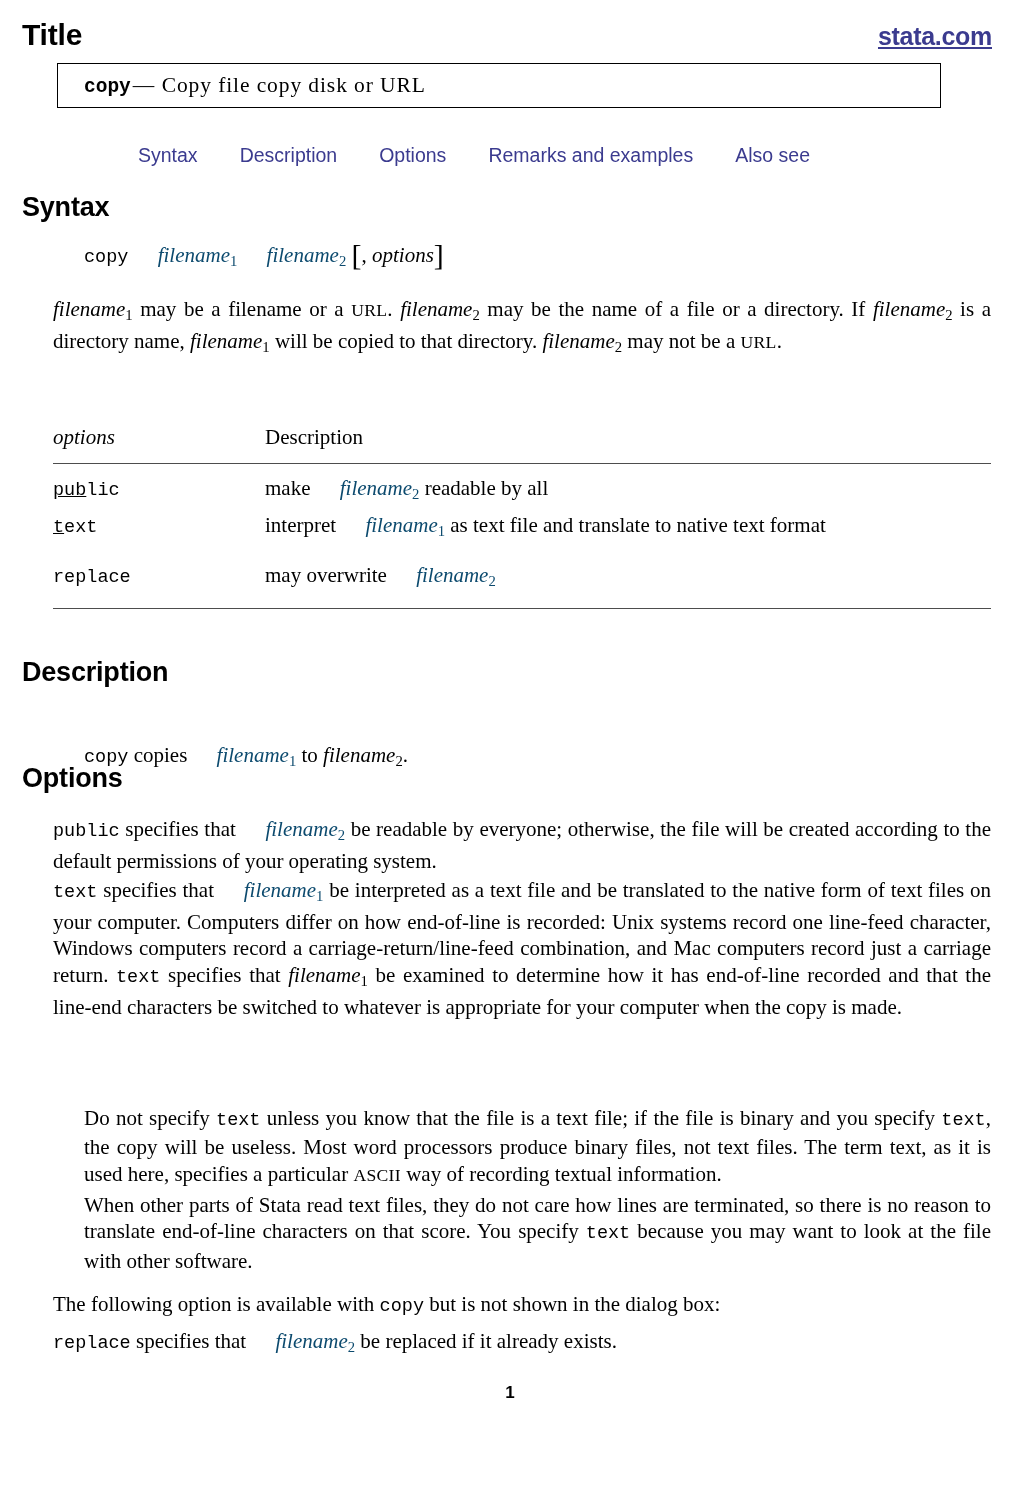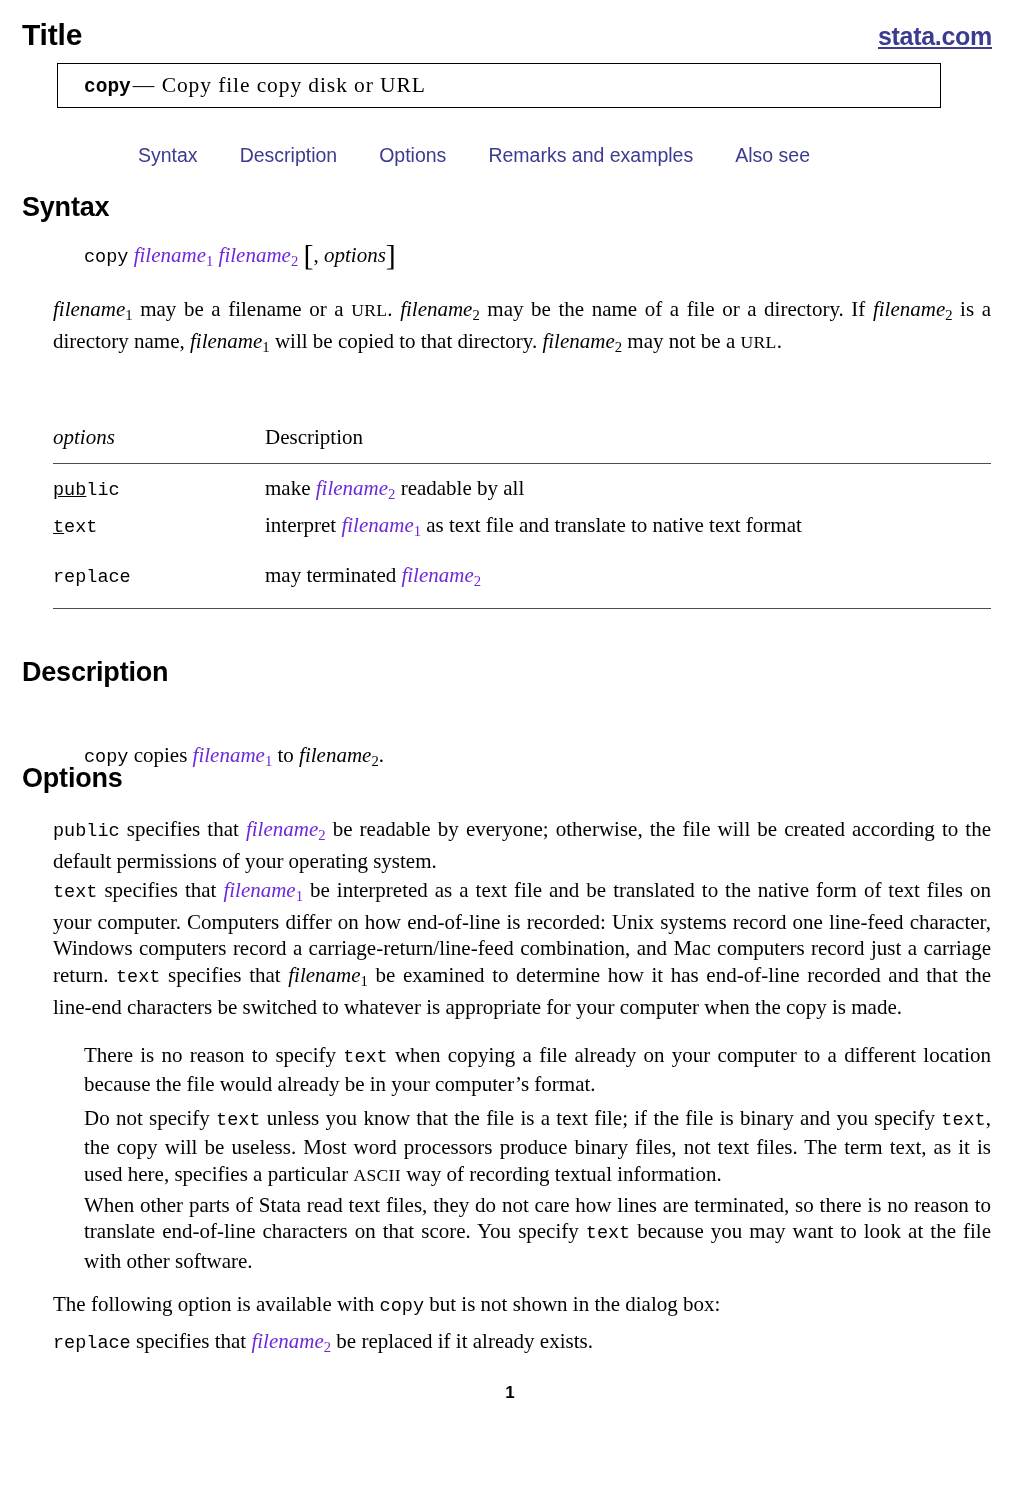--- a/index.html
+++ b/index.html
@@ -113,22 +113,23 @@
     text-justify: inter-word;
   }
   .blk.nojust { text-align: left; }
 
   .mono {
     font-family: "Liberation Mono", "DejaVu Sans Mono", monospace;
     font-size: 18.5px;
   }
   .it { font-style: italic; }
   .lnk {
-    color: #6d28d9;
+    color: #0c4a6e;
     font-style: italic;
+    margin-left: 24px;
   }
   sub {
     font-size: 0.70em;
     vertical-align: -0.25em;
     font-style: normal;
   }
   .sc {
     font-size: 0.84em;
     letter-spacing: 0.3px;
   }
@@ -244,21 +245,21 @@
         <td><span>make </span><span class="lnk"><span>filename</span><sub>2</sub></span><span> readable by all</span></td>
       </tr>
 
       <tr class="body-row tight">
         <td class="col-opt"><span class="mono"><span class="ul-abbrev">t</span><span>ext</span></span></td>
         <td><span>interpret </span><span class="lnk"><span>filename</span><sub>1</sub></span><span> as text file and translate to native text format</span></td>
       </tr>
 
       <tr class="body-row gap lastpad">
         <td class="col-opt"><span class="mono"><span class="ul-abbrev"></span><span>replace</span></span></td>
-        <td><span>may terminated </span><span class="lnk"><span>filename</span><sub>2</sub></span><span></span></td>
+        <td><span>may overwrite </span><span class="lnk"><span>filename</span><sub>2</sub></span><span></span></td>
       </tr>
 
       <tr class="rule-bot">
             <td colspan="2"></td>
           </tr>
     </tbody>
       </table>
   </div>
 
 
@@ -271,23 +272,20 @@
   <h2 class="sect" style="top:763px;">Options</h2>
 
   <div class="blk" style="left:53px; top:816px; width:938px;">
     <span class="mono">public</span><span> specifies that </span><span class="lnk"><span>filename</span><sub>2</sub></span><span> be readable by everyone; otherwise, the file will be created according to the default permissions of your operating system.</span>
   </div>
 
   <div class="blk" style="left:53px; top:877px; width:938px;">
     <span class="mono">text</span><span> specifies that </span><span class="lnk"><span>filename</span><sub>1</sub></span><span> be interpreted as a text file and be translated to the native form of text files on your computer. Computers differ on how end-of-line is recorded: Unix systems record one line-feed character, Windows computers record a carriage-return/line-feed combination, and Mac computers record just a carriage return. </span><span class="mono">text</span><span> specifies that </span><span class="it"><span>filename</span><sub>1</sub></span><span> be examined to determine how it has end-of-line recorded and that the line-end characters be switched to whatever is appropriate for your computer when the copy is made.</span>
   </div>
 
-  <div class="blk" style="left:84px; top:1042px; width:907px;">
-    <span>There is no reason to specify </span><span class="mono">text</span><span> when copying a file already on your computer to a different location because the file would already be in your computer’s format.</span>
-  </div>
 
   <div class="blk" style="left:84px; top:1105px; width:907px;">
     <span>Do not specify </span><span class="mono">text</span><span> unless you know that the file is a text file; if the file is binary and you specify </span><span class="mono">text</span><span>, the copy will be useless. Most word processors produce binary files, not text files. The term text, as it is used here, specifies a particular </span><span class="sc">ASCII</span><span> way of recording textual information.</span>
   </div>
 
   <div class="blk" style="left:84px; top:1192px; width:907px;">
     <span>When other parts of Stata read text files, they do not care how lines are terminated, so there is no reason to translate end-of-line characters on that score. You specify </span><span class="mono">text</span><span> because you may want to look at the file with other software.</span>
   </div>
 
   <div class="blk nojust" style="left:53px; top:1291px; width:938px;">

